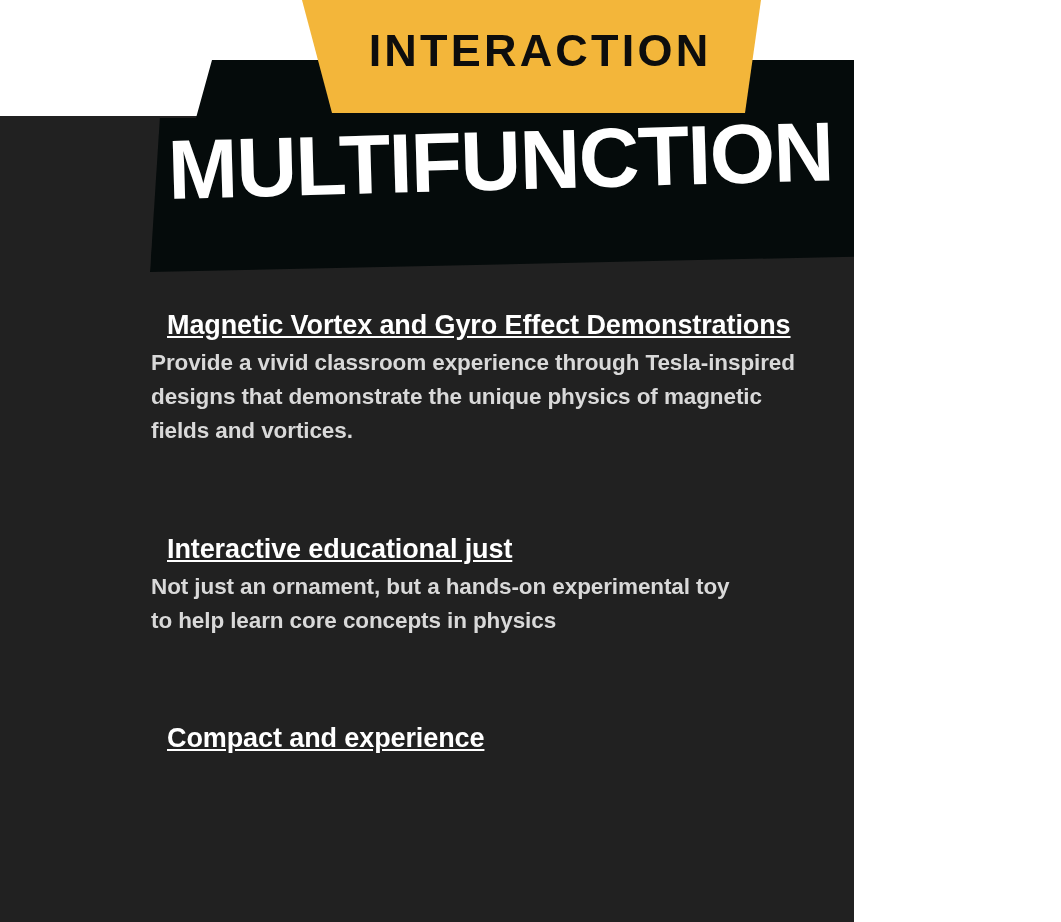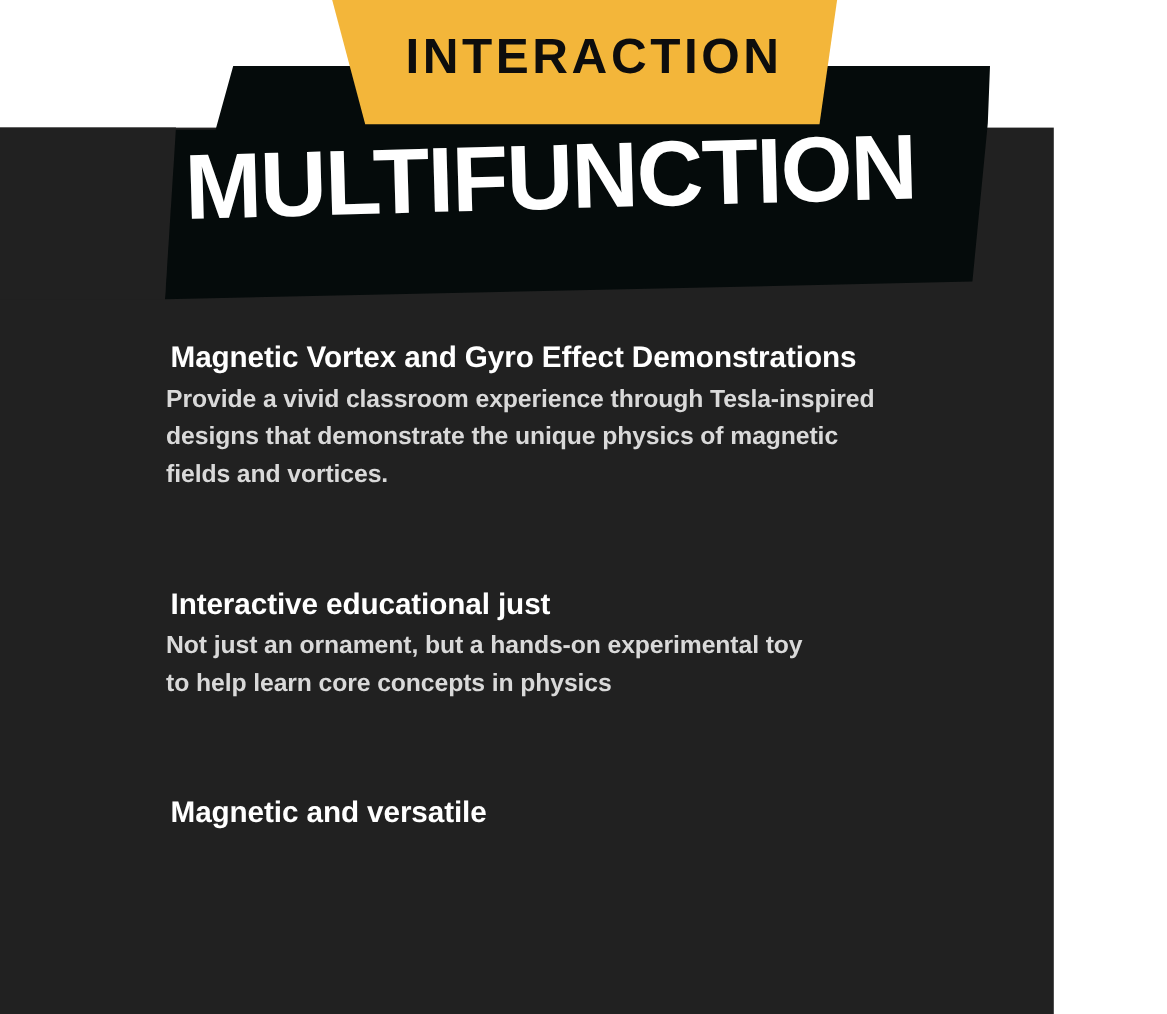--- a/index.html
+++ b/index.html
@@ -5,21 +5,21 @@
   html, body {
     margin: 0;
     padding: 0;
     background: #ffffff;
   }
   body {
     font-family: "Liberation Sans", sans-serif;
   }
   #poster {
     position: relative;
-    width: 958px;
+    width: 854px;
     height: 922px;
     overflow: hidden;
     background: #ffffff;
   }
   
   .bg-dark {
     position: absolute;
     left: 0;
     top: 116px;
     width: 1061px;
@@ -90,21 +90,22 @@
   }
   .feature {
     margin-bottom: 0;
   }
   .feature-title {
     color: #ffffff;
     font-size: 27px;
     font-weight: 700;
     line-height: 1.18;
     letter-spacing: -0.1px;
-    margin: 0 0 4px 4px;
+    margin: 0 0 4px 16px;
+    text-decoration: underline;
   }
   .feature-body {
     color: #d9d9d9;
     font-size: 22.5px;
     font-weight: 700;
     line-height: 1.52;
     letter-spacing: -0.1px;
     margin: 0;
     white-space: pre-line;
   }
@@ -150,18 +151,18 @@
 
     <div class="feature">
       <h2 class="feature-title">Interactive educational just</h2>
       <p class="feature-body">Not just an ornament, but a hands-on experimental toy
 to help learn core concepts in physics</p>
     </div>
 
     <div class="sp-2"></div>
 
     <div class="feature">
-      <h2 class="feature-title">Magnetic and versatile</h2>
+      <h2 class="feature-title">Compact and experience</h2>
     </div>
 
   </div>
 
 </div>
 
 </body></html>

